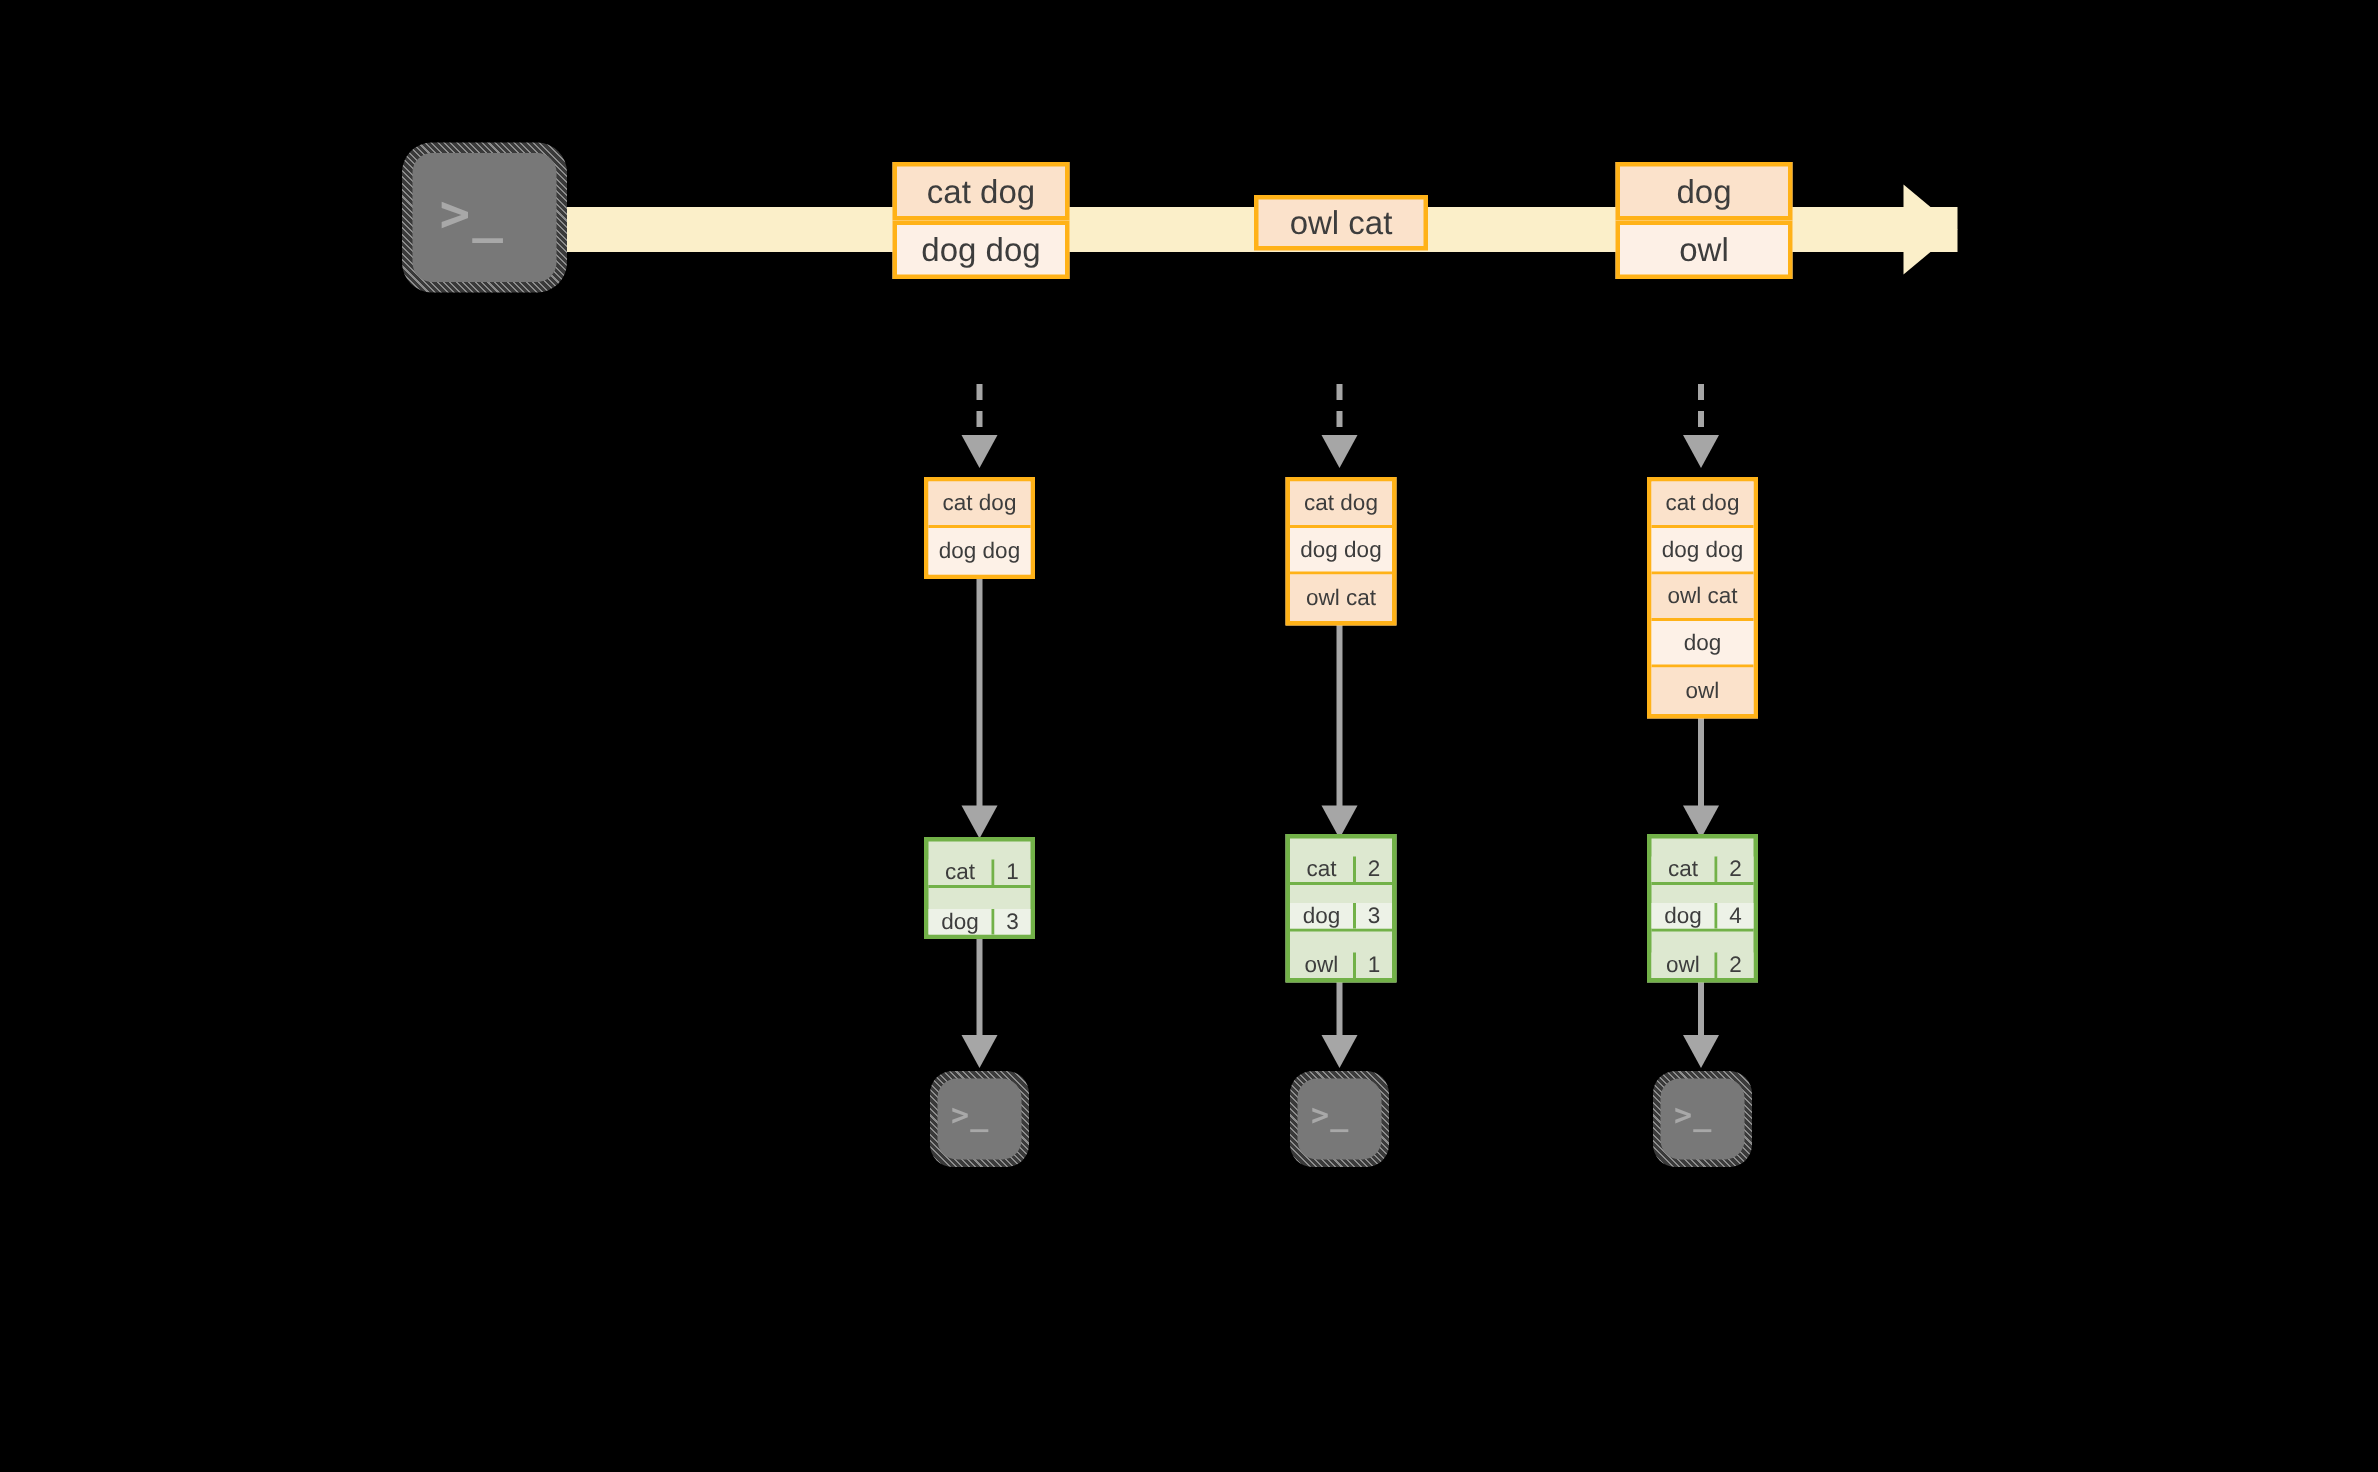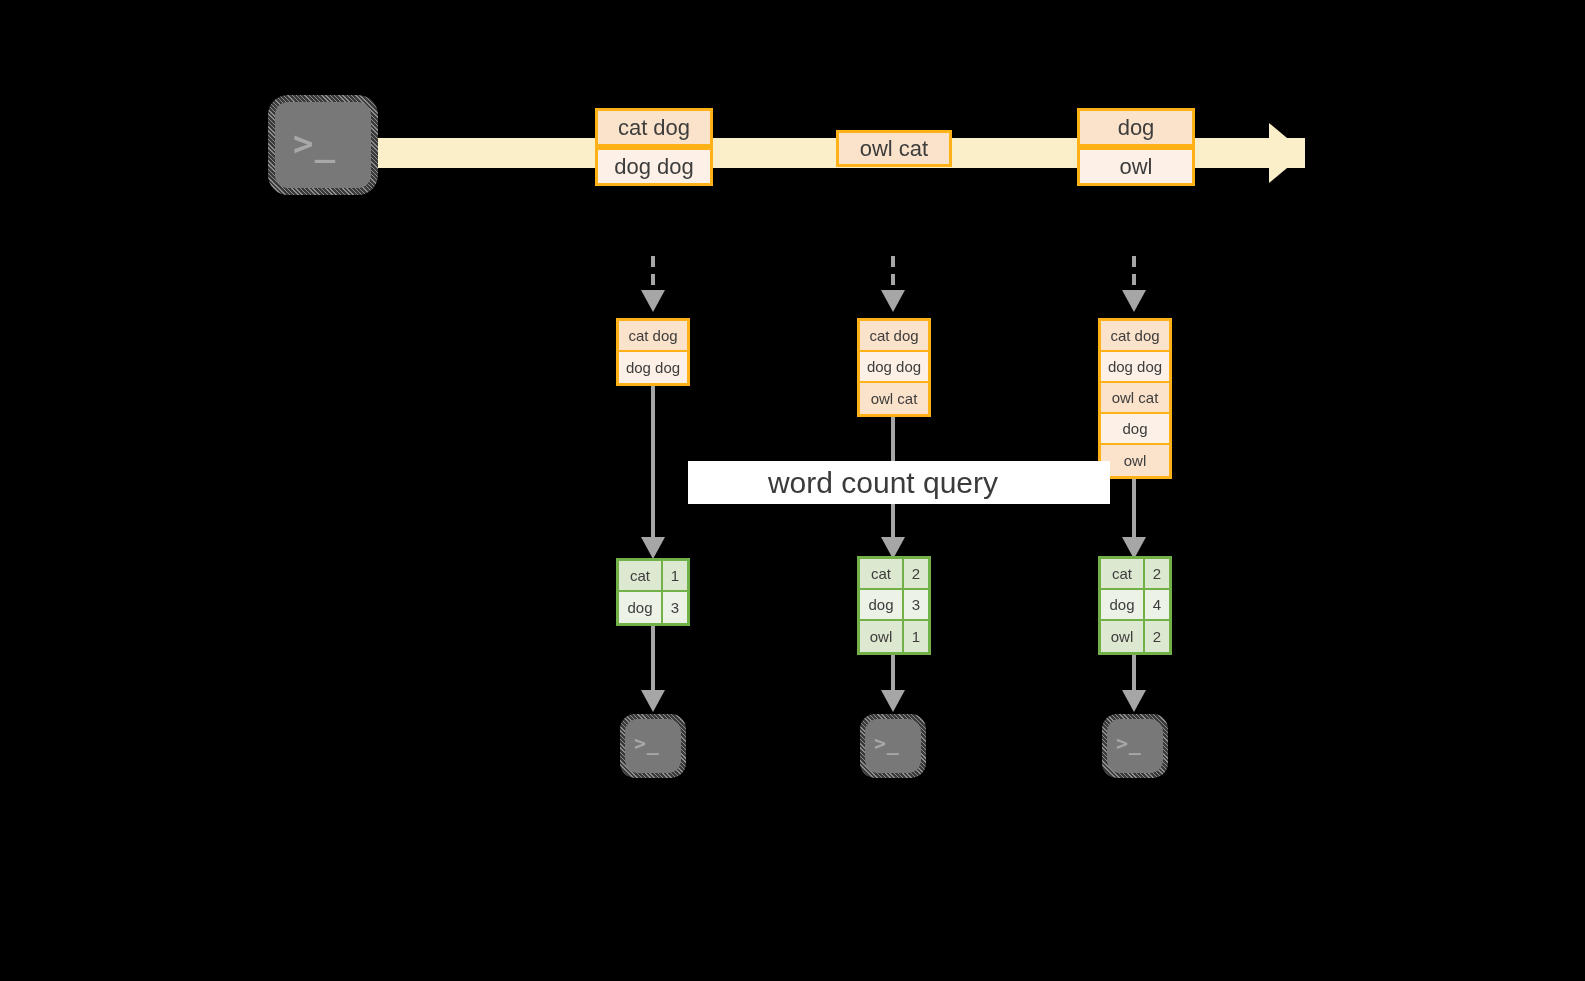--- a/index.html
+++ b/index.html
@@ -119,20 +119,21 @@
     box-sizing: border-box;
     border: 3px solid #72B148;
     background: #DDE8D0;
     z-index: 3;
   }
   .gtable .grow {
     display: flex;
     height: 31px;
     box-sizing: border-box;
     border-bottom: 2px solid #72B148;
+    align-items: flex-end;
   }
   .gtable .grow:last-child { border-bottom: none; }
   .gtable .gcell {
     box-sizing: border-box;
     display: flex;
     align-items: center;
     justify-content: center;
     color: #3d3d3d;
     font-size: 15px;
     background: #DDE8D0;
@@ -298,17 +299,14 @@
 
   <div class="vline" style="left:1132px; top:653px; height:39px;"></div>
   <div class="vhead" style="left:1122px; top:690px;"></div>
 
   <div class="terminal small" style="left:1102px; top:714px;">
     <div class="hatch"></div>
     <div class="face"></div>
     <div class="prompt">&gt;_</div>
   </div>
 
-  <div class="banner" style="left:688px; top:461px; width:422px; height:43px;">
-    <span>word count query</span>
-  </div>
 
 </div>
 
 </body></html>

